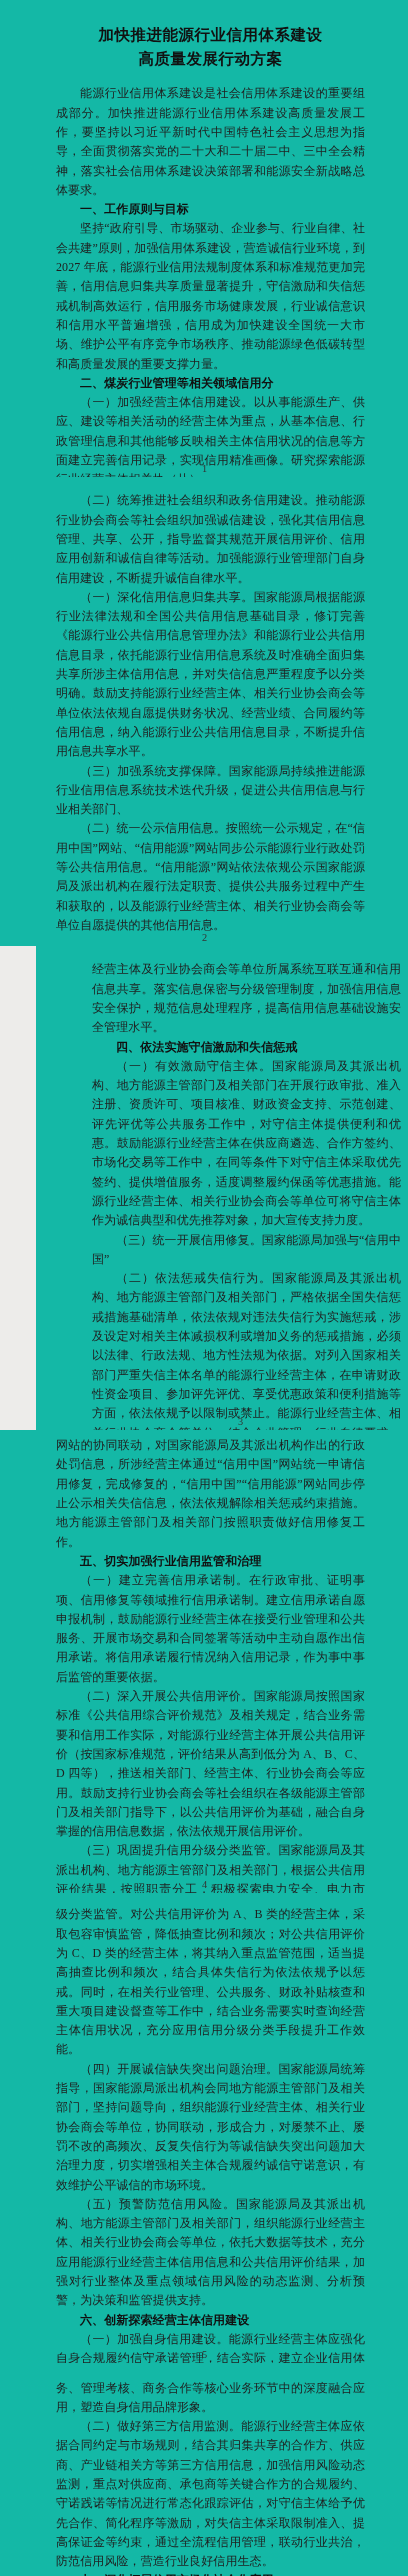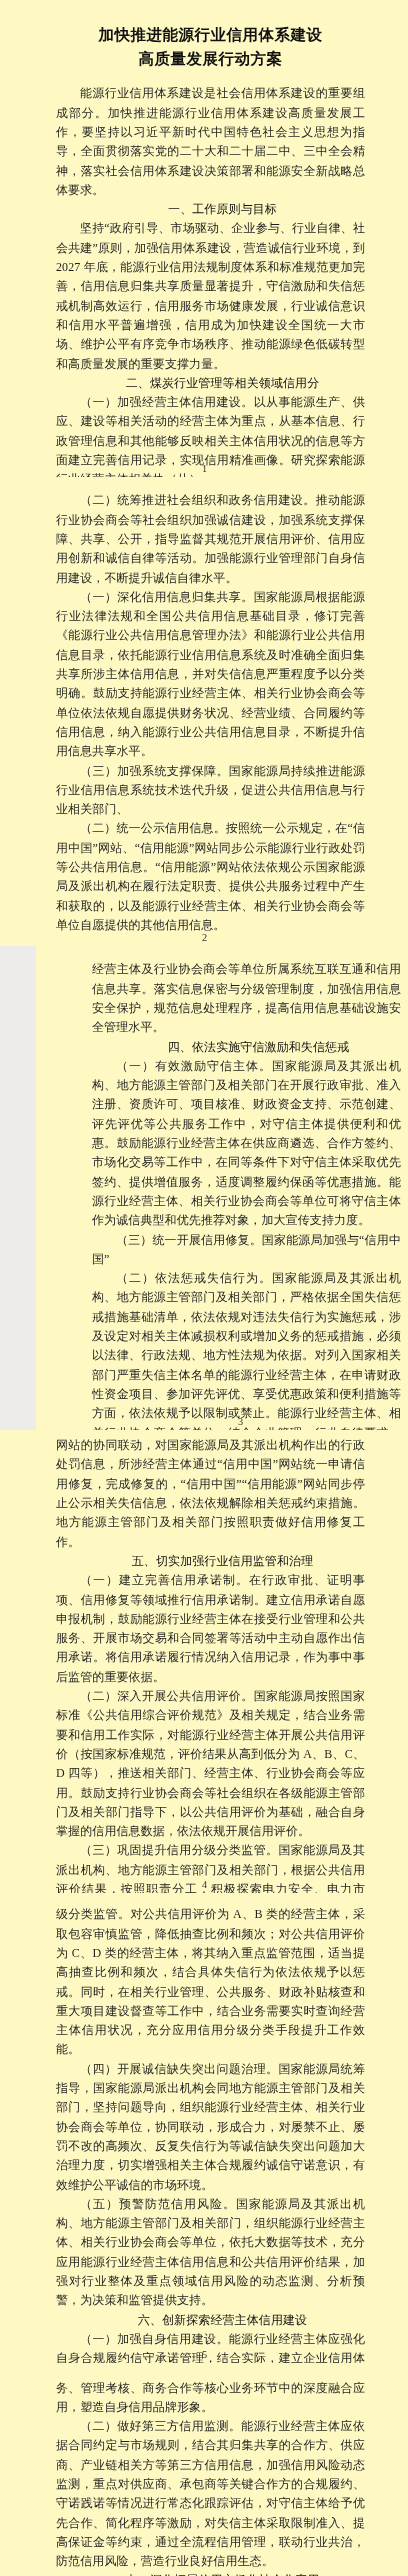--- a/index.html
+++ b/index.html
@@ -5,21 +5,21 @@
   html,body{margin:0;padding:0;}
   body{
     background:#edecea;
     font-family:"Liberation Serif","DejaVu Serif",serif;
     width:409px;
   }
   #document{width:409px;}
   .page{
     position:relative;
     width:409px;
-    background:#fef9c3;
+    background:#14b8a6;
     box-sizing:border-box;
     overflow:hidden;
     padding-left:56px;
     padding-right:44px;
     color:#1f1f1f;
   }
   .page:nth-child(1){height:477px;padding-top:23px;}
   .page:nth-child(2){height:469px;padding-top:14.4px;}
   .page:nth-child(3){height:484px;padding-top:14.4px;margin-left:36px;}
   .page:nth-child(4){height:463px;padding-top:6.2px;}
@@ -40,23 +40,23 @@
     font-size:15.5px;
     line-height:24px;
     letter-spacing:0.5px;
     text-align:center;
     text-indent:0;
     color:#111;
   }
   .title + .p, .title + .h{margin-top:13.4px;}
   .h{
     font-family:"DejaVu Sans","Liberation Sans",sans-serif;
-    font-weight:normal;
+    font-weight:bold;
     text-indent:2em;
-    text-align:center;
+    text-align:left;
     color:#111;
   }
   .p{text-indent:2em;}
   .c{text-indent:0;}
   .pagenum{
     position:absolute;
     left:0;right:0;bottom:2.1px;
     text-align:center;
     font-size:10.3px;
     line-height:12.4px;
@@ -73,21 +73,21 @@
       <div class="blk title">加快推进能源行业信用体系建设</div>
       <div class="blk title">高质量发展行动方案</div>
       <div class="blk p">能源行业信用体系建设是社会信用体系建设的重要组成部分。加快推进能源行业信用体系建设高质量发展工作，要坚持以习近平新时代中国特色社会主义思想为指导，全面贯彻落实党的二十大和二十届二中、三中全会精神，落实社会信用体系建设决策部署和能源安全新战略总体要求。</div>
       <div class="blk h">一、工作原则与目标</div>
       <div class="blk p">坚持“政府引导、市场驱动、企业参与、行业自律、社会共建”原则，加强信用体系建设，营造诚信行业环境，到 2027 年底，能源行业信用法规制度体系和标准规范更加完善，信用信息归集共享质量显著提升，守信激励和失信惩戒机制高效运行，信用服务市场健康发展，行业诚信意识和信用水平普遍增强，信用成为加快建设全国统一大市场、维护公平有序竞争市场秩序、推动能源绿色低碳转型和高质量发展的重要支撑力量。</div>
       <div class="blk h">二、煤炭行业管理等相关领域信用分</div>
       <div class="blk p">（一）加强经营主体信用建设。以从事能源生产、供应、建设等相关活动的经营主体为重点，从基本信息、行政管理信息和其他能够反映相关主体信用状况的信息等方面建立完善信用记录，实现信用精准画像。研究探索能源行业经营主体相关执（从）</div>
       <div class="pagenum">1</div>
     </div>
     <div class="page">
-      <div class="blk p">（二）统筹推进社会组织和政务信用建设。推动能源行业协会商会等社会组织加强诚信建设，加强系统支撑保障、共享、公开，指导监督其规范开展信用评价、信用应用创新和诚信自律等活动。加强能源行业管理部门自身信用建设，不断提升诚信自律水平。</div>
+      <div class="blk p">（二）统筹推进社会组织和政务信用建设。推动能源行业协会商会等社会组织加强诚信建设，强化其信用信息管理、共享、公开，指导监督其规范开展信用评价、信用应用创新和诚信自律等活动。加强能源行业管理部门自身信用建设，不断提升诚信自律水平。</div>
       <div class="blk p">（一）深化信用信息归集共享。国家能源局根据能源行业法律法规和全国公共信用信息基础目录，修订完善《能源行业公共信用信息管理办法》和能源行业公共信用信息目录，依托能源行业信用信息系统及时准确全面归集共享所涉主体信用信息，并对失信信息严重程度予以分类明确。鼓励支持能源行业经营主体、相关行业协会商会等单位依法依规自愿提供财务状况、经营业绩、合同履约等信用信息，纳入能源行业公共信用信息目录，不断提升信用信息共享水平。</div>
       <div class="blk p">（三）加强系统支撑保障。国家能源局持续推进能源行业信用信息系统技术迭代升级，促进公共信用信息与行业相关部门、</div>
       <div class="blk p">（二）统一公示信用信息。按照统一公示规定，在“信用中国”网站、“信用能源”网站同步公示能源行业行政处罚等公共信用信息。“信用能源”网站依法依规公示国家能源局及派出机构在履行法定职责、提供公共服务过程中产生和获取的，以及能源行业经营主体、相关行业协会商会等单位自愿提供的其他信用信息。</div>
       <div class="pagenum">2</div>
     </div>
     <div class="page">
       <div class="blk c">经营主体及行业协会商会等单位所属系统互联互通和信用信息共享。落实信息保密与分级管理制度，加强信用信息安全保护，规范信息处理程序，提高信用信息基础设施安全管理水平。</div>
       <div class="blk h">四、依法实施守信激励和失信惩戒</div>
       <div class="blk p">（一）有效激励守信主体。国家能源局及其派出机构、地方能源主管部门及相关部门在开展行政审批、准入注册、资质许可、项目核准、财政资金支持、示范创建、评先评优等公共服务工作中，对守信主体提供便利和优惠。鼓励能源行业经营主体在供应商遴选、合作方签约、市场化交易等工作中，在同等条件下对守信主体采取优先签约、提供增值服务，适度调整履约保函等优惠措施。能源行业经营主体、相关行业协会商会等单位可将守信主体作为诚信典型和优先推荐对象，加大宣传支持力度。</div>
       <div class="blk p">（三）统一开展信用修复。国家能源局加强与“信用中国”</div>

